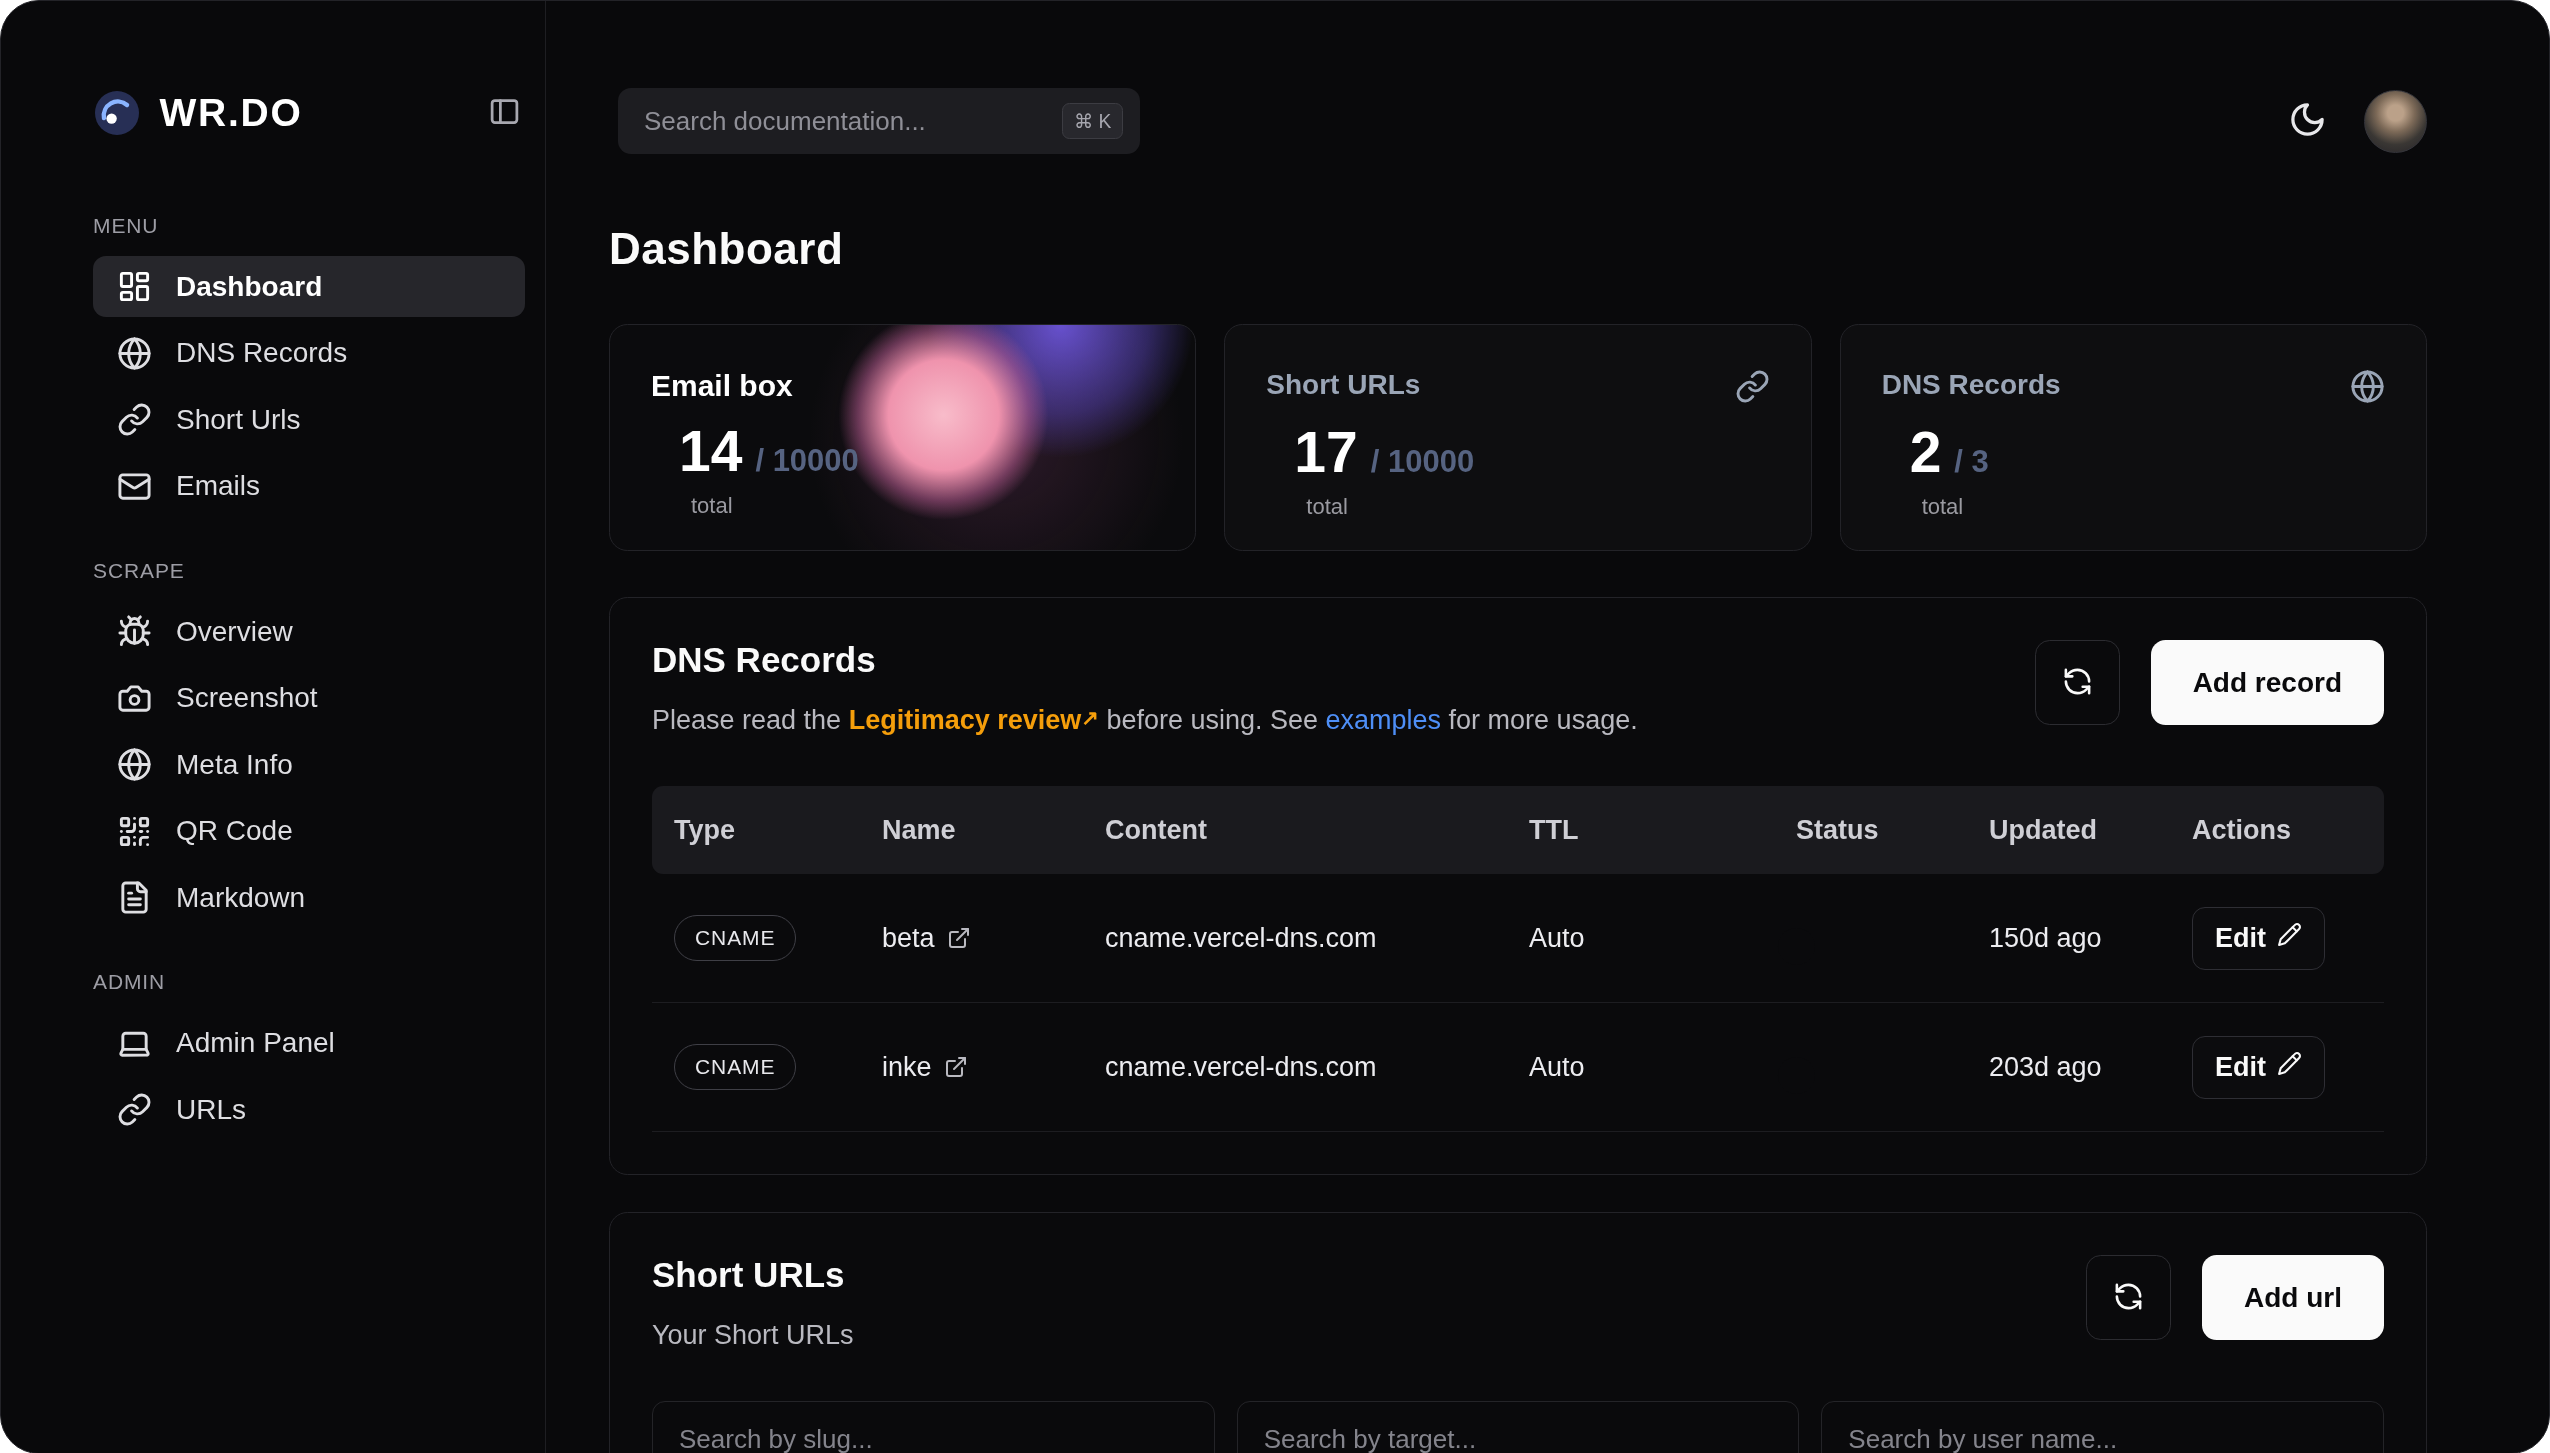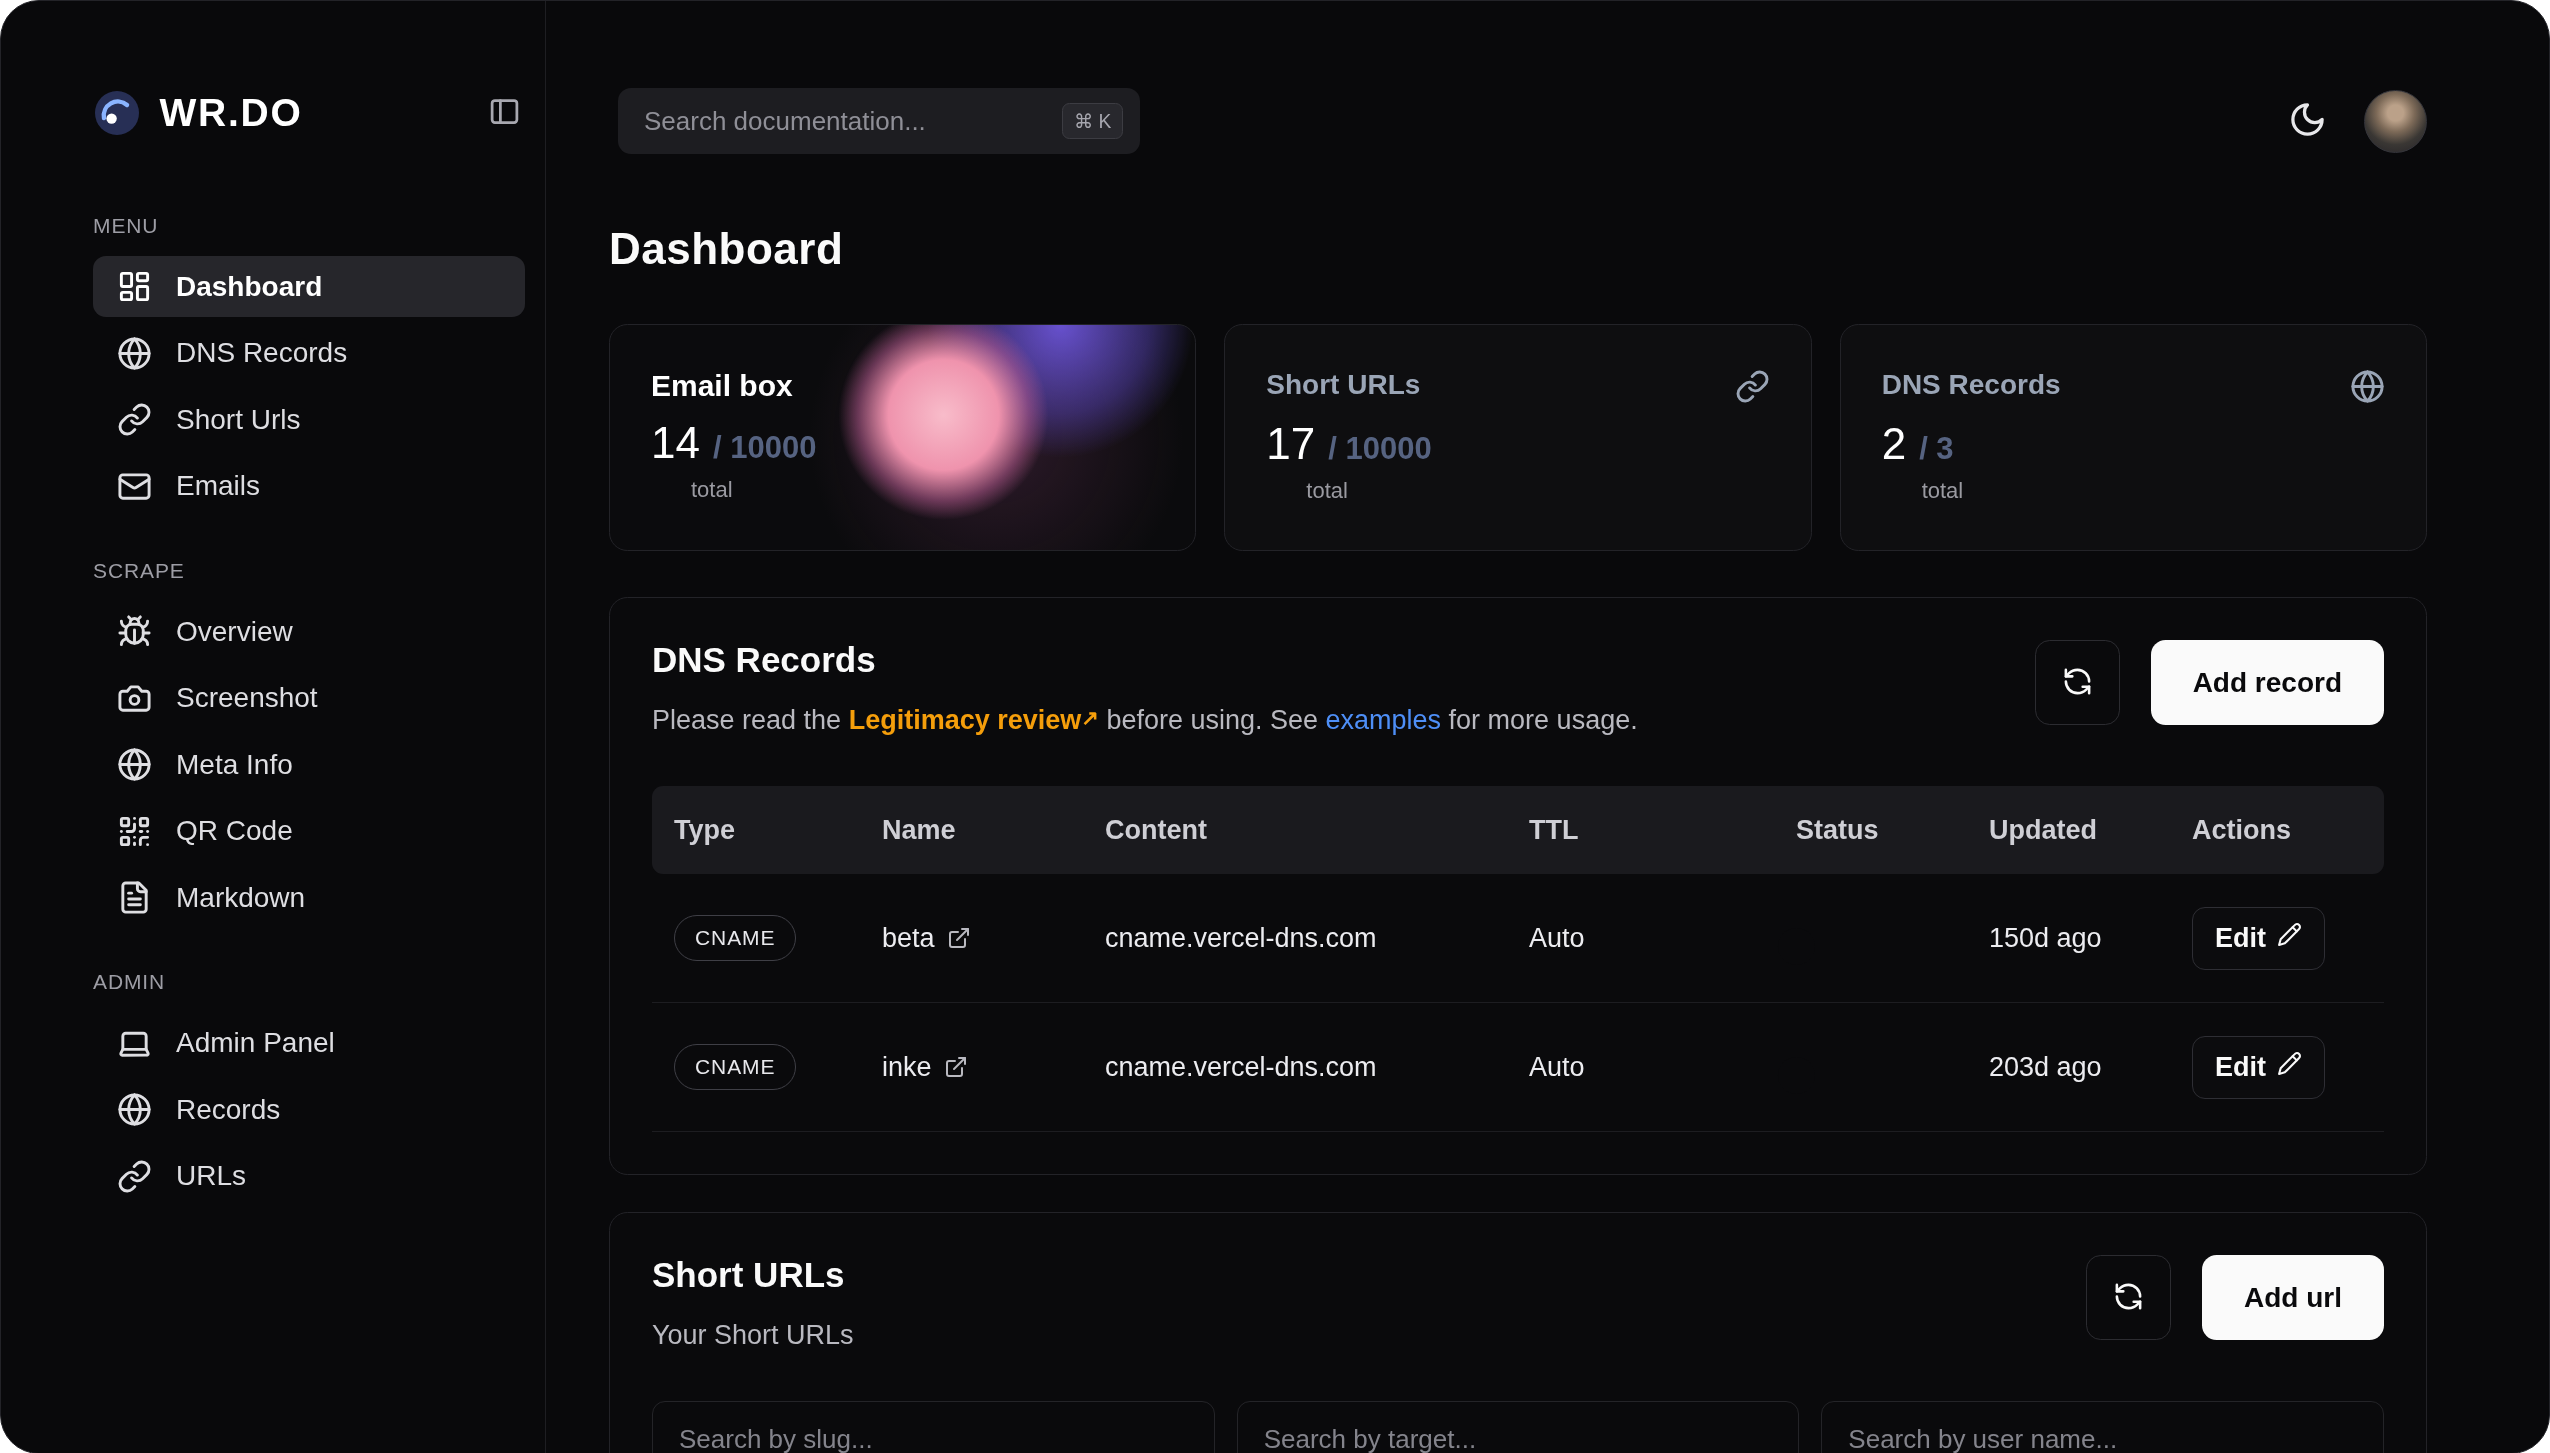--- a/index.html
+++ b/index.html
@@ -54,21 +54,21 @@
       radial-gradient(circle 138px at 57% 40%, #f8bcca 0%, #ef93ad 40%, rgba(190,95,150,.5) 62%, rgba(30,18,36,0) 76%),
       radial-gradient(circle 184px at 77% 0%, rgba(112,88,226,.9) 0%, rgba(92,72,196,.45) 48%, rgba(20,16,44,0) 72%),
       radial-gradient(circle 267px at 66% 50%, rgba(110,55,95,.35) 0%, rgba(0,0,0,0) 70%),
       #0b0b0d; }
   .card-head { display:flex; align-items:flex-start; justify-content:space-between; }
   .card-title-white { font-size:30px; font-weight:700; color:#ffffff; }
   .card-title-muted { font-size:28px; font-weight:600; color:#9aa5b6; }
   .card-icon { width:35px; height:35px; color:#9aa5b6; }
   .card-icon svg { width:35px; height:35px; }
   .value-row { margin-top:14.7px; display:flex; align-items:baseline; gap:13px; }
-  .value { font-size:44px; font-weight:400; color:#ffffff; }
+  .value { font-size:57px; font-weight:700; color:#ffffff;margin-left:28px; }
   .limit { font-size:31px; font-weight:700; color:#566381; }
   .caption { margin-top:9.2px; font-size:22px; color:#9a9aa1;margin-left:40px; }
 
   
   .panel { margin-top:46px; background:#0a0a0c; border:1.8px solid #232328; border-radius:18.4px; padding:42px; }
   .panel.short-urls { margin-top:37px; }
   .panel-head { display:flex; align-items:flex-start; justify-content:space-between; }
   .panel-title { font-size:35px; font-weight:700; color:#fafafa; }
   .panel-sub { margin-top:25px; font-size:27px; color:#b9b9c0; }
   .link-orange { color:#f59e0b; font-weight:600; cursor:pointer; text-decoration:none; }
@@ -253,30 +253,20 @@
             <svg viewBox="0 0 24 24" fill="none" stroke="currentColor" stroke-width="2" stroke-linecap="round" stroke-linejoin="round">
               <path d="M20 16V7a2 2 0 0 0-2-2H6a2 2 0 0 0-2 2v9"></path>
               <path d="M21.3 18.55A1 1 0 0 1 20.4 20H3.6a1 1 0 0 1-.9-1.45L4 16h16Z"></path>
             </svg>
           </span>
         <span>Admin Panel</span>
       </a>
       <a class="nav-item">
         <span class="nav-icon">
             <svg viewBox="0 0 24 24" fill="none" stroke="currentColor" stroke-width="2" stroke-linecap="round" stroke-linejoin="round">
-              <circle cx="12" cy="12" r="10"></circle>
-              <path d="M12 2a14.5 14.5 0 0 0 0 20 14.5 14.5 0 0 0 0-20"></path>
-              <path d="M2 12h20"></path>
-            </svg>
-          </span>
-        <span>Records</span>
-      </a>
-      <a class="nav-item">
-        <span class="nav-icon">
-            <svg viewBox="0 0 24 24" fill="none" stroke="currentColor" stroke-width="2" stroke-linecap="round" stroke-linejoin="round">
               <path d="M10 13a5 5 0 0 0 7.54.54l3-3a5 5 0 0 0-7.07-7.07l-1.72 1.71"></path>
               <path d="M14 11a5 5 0 0 0-7.54-.54l-3 3a5 5 0 0 0 7.07 7.07l1.71-1.71"></path>
             </svg>
           </span>
         <span>URLs</span>
       </a>
     </nav>
   </aside>
 
   <main class="main">

